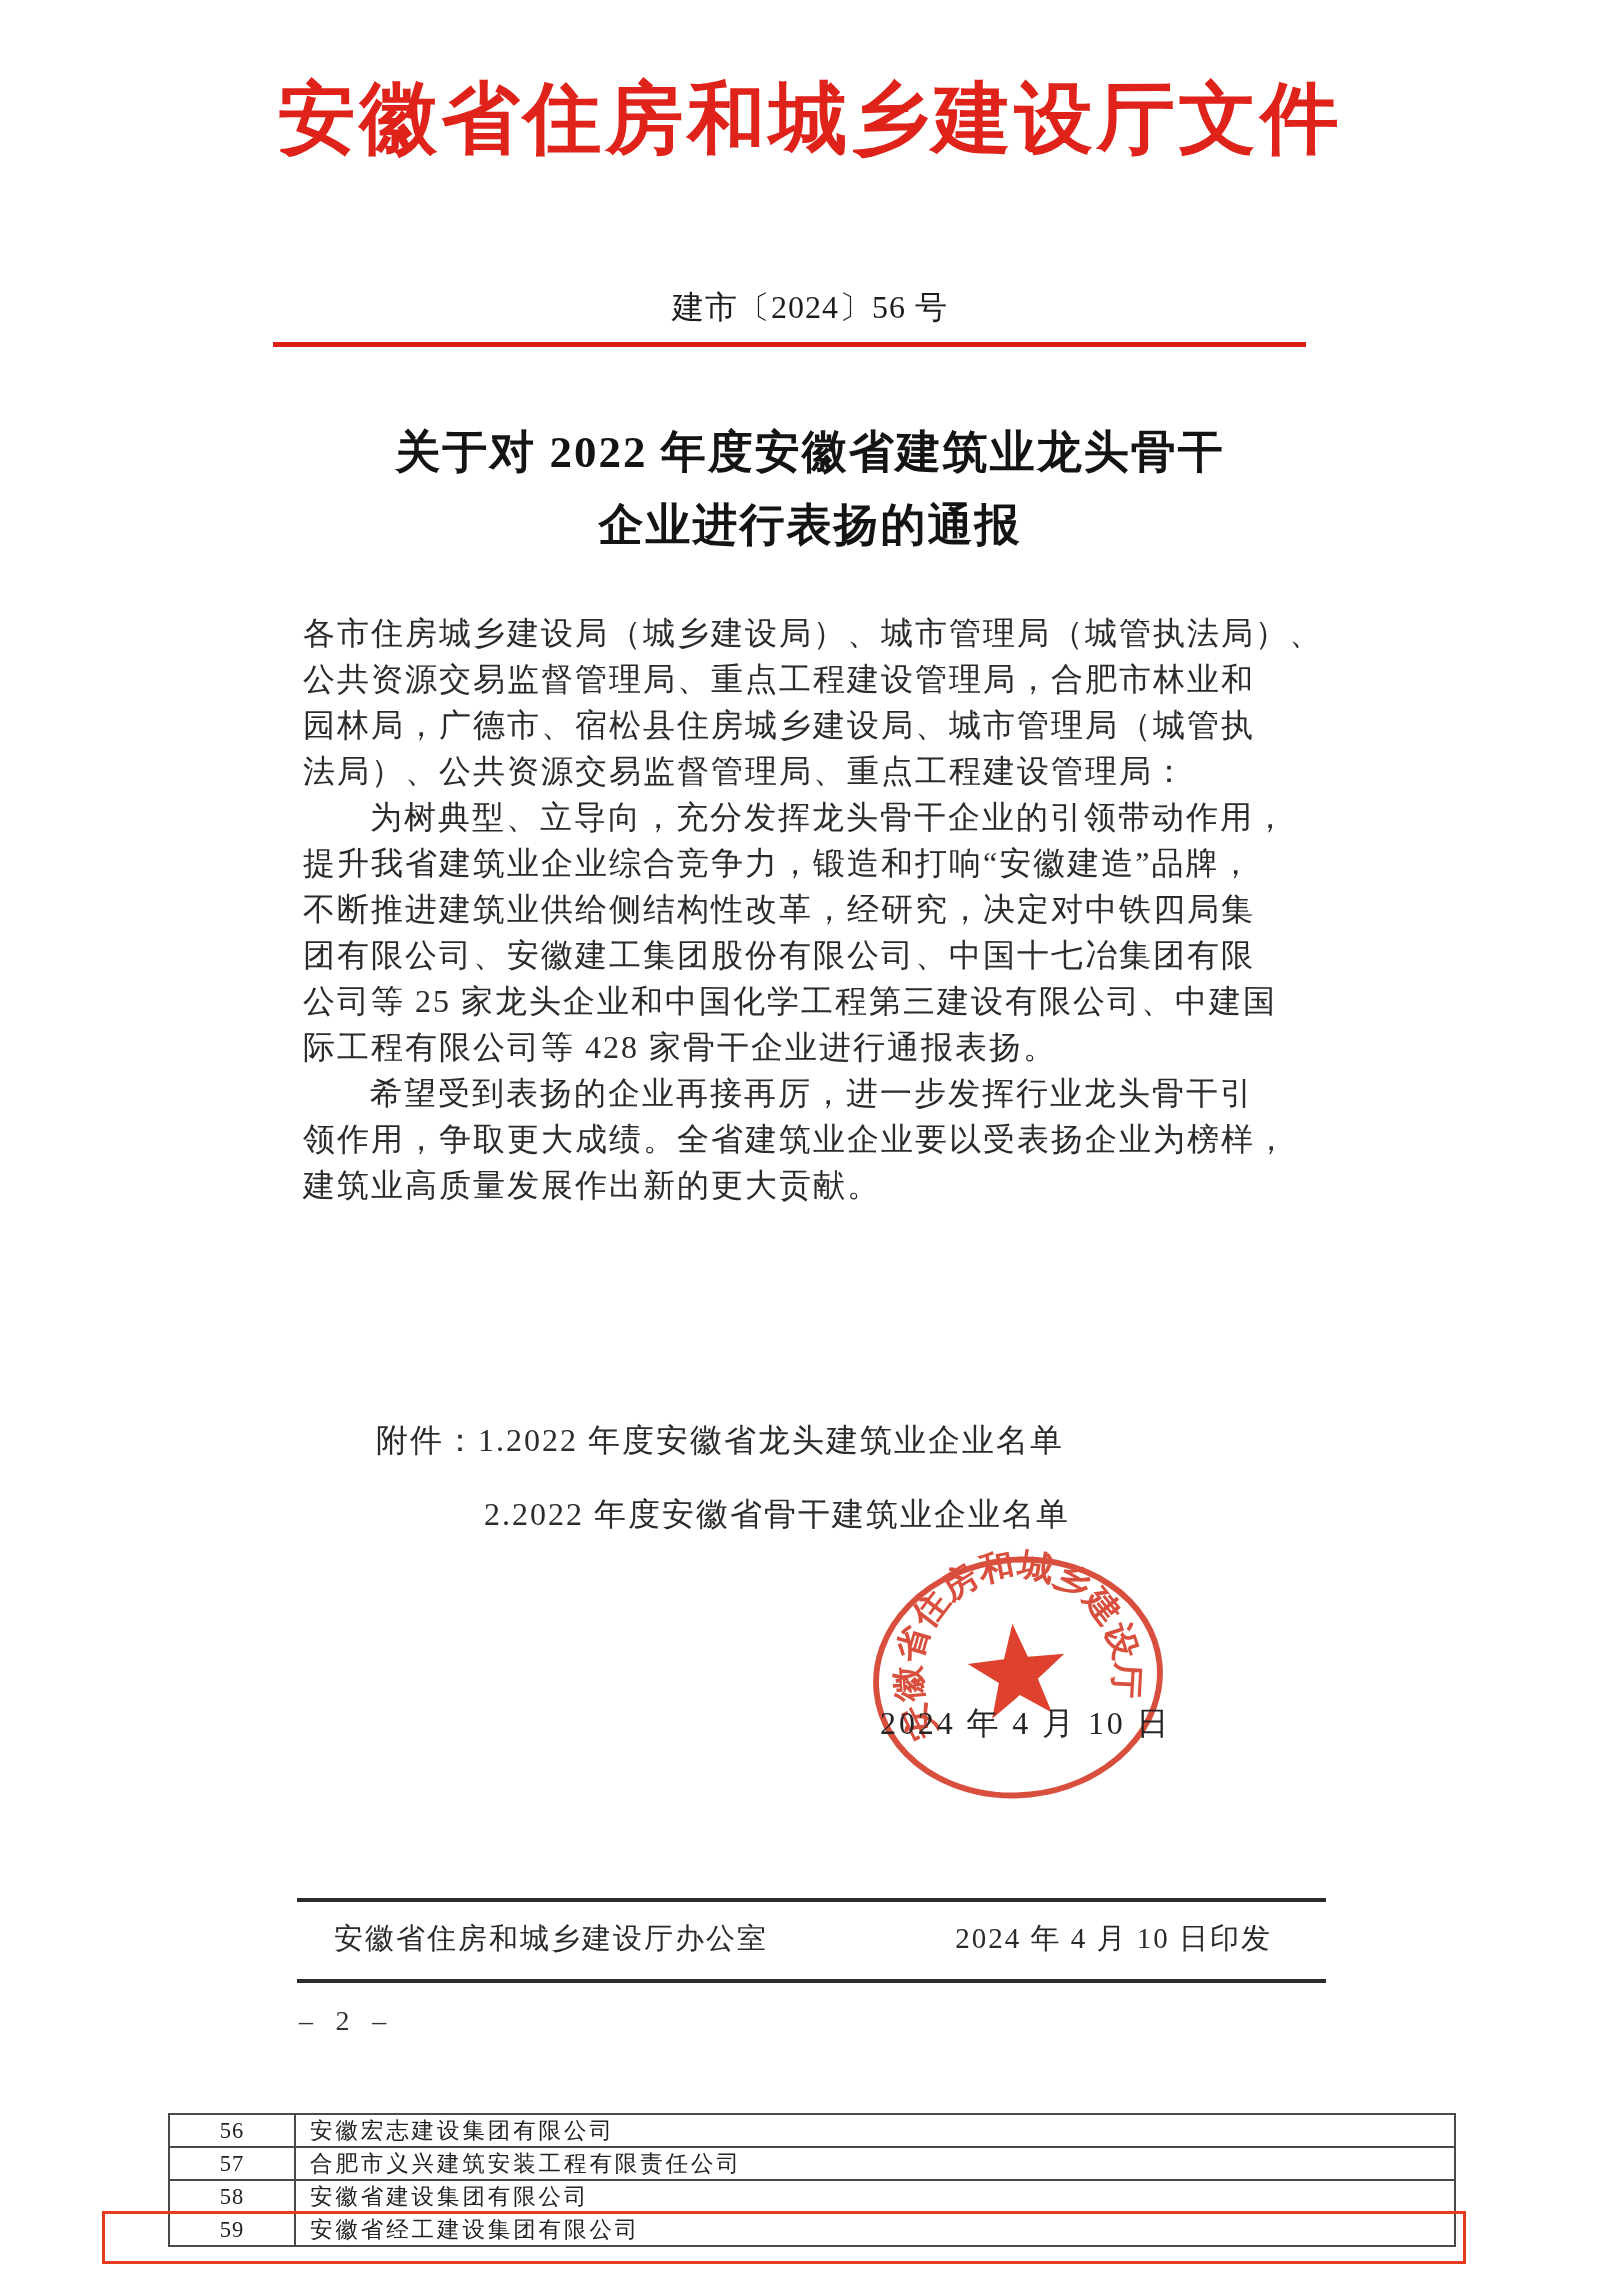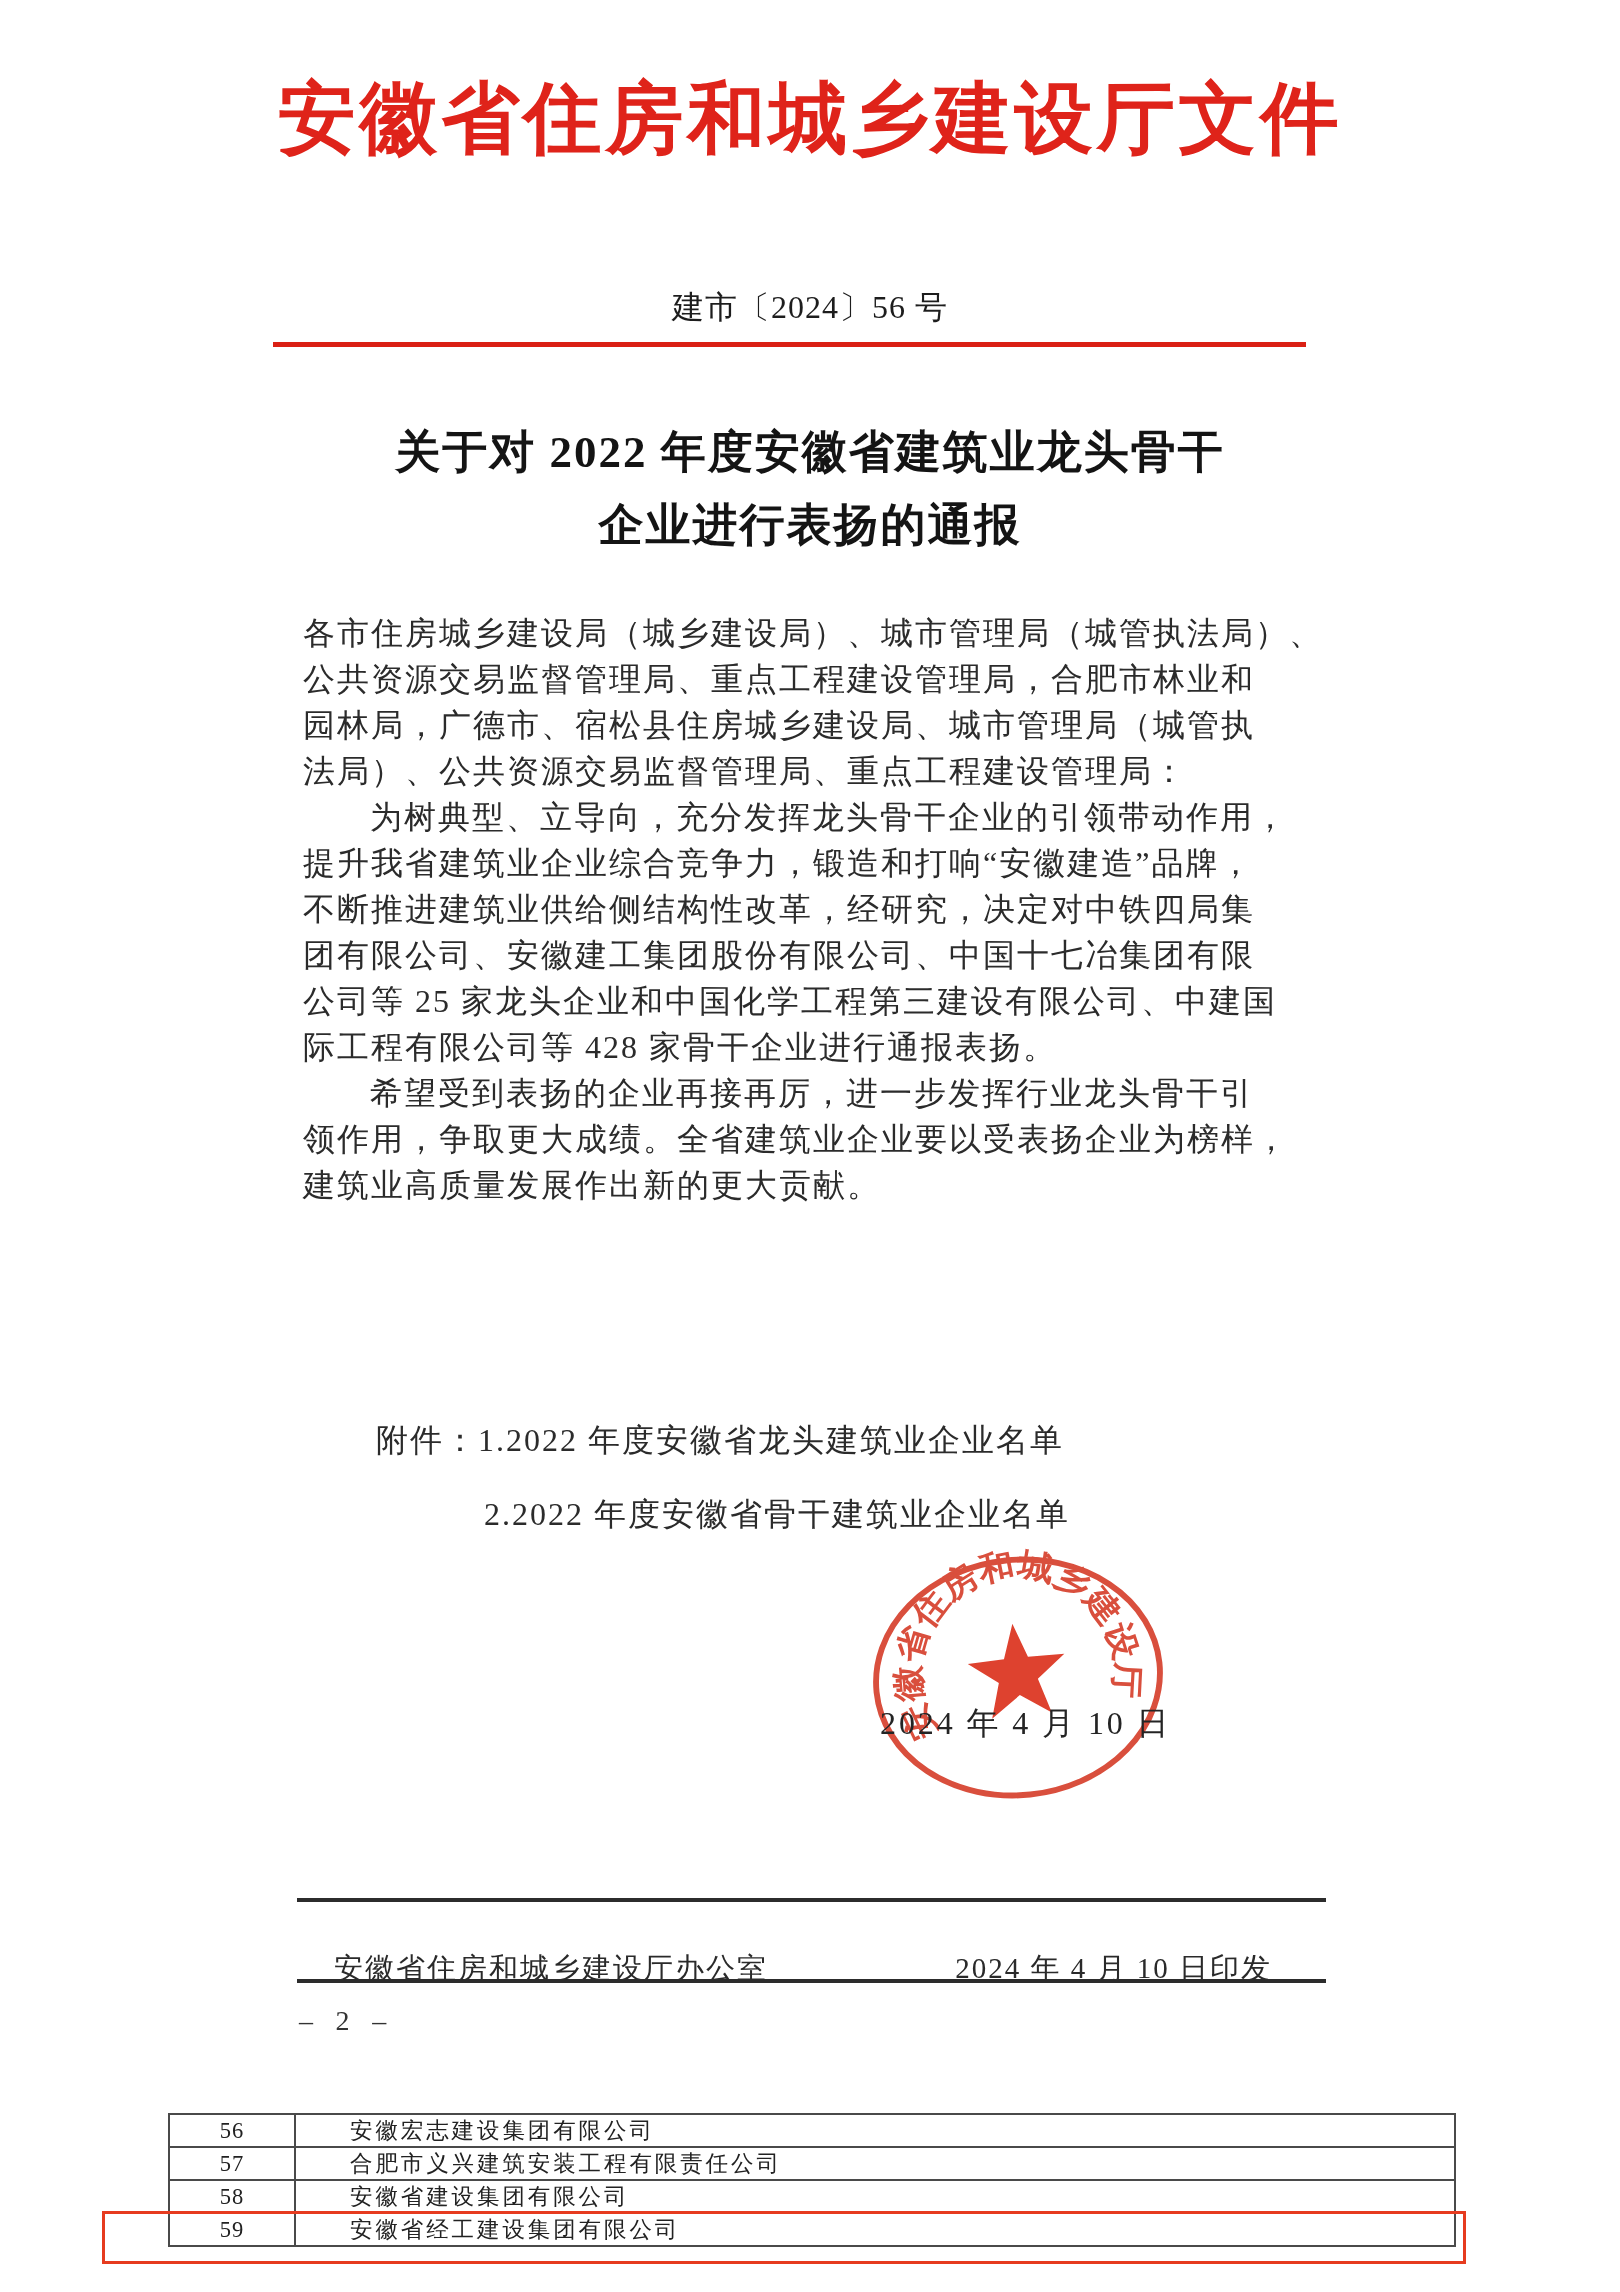--- a/index.html
+++ b/index.html
@@ -25,31 +25,31 @@
   .attach-1{position:absolute;top:1419px;left:376px;font-size:32px;color:#2b2b2b;letter-spacing:2px;white-space:nowrap;}
   .attach-2{position:absolute;top:1493px;left:484px;font-size:32px;color:#2b2b2b;letter-spacing:2px;white-space:nowrap;}
 
   .seal{position:absolute;left:866px;top:1549px;width:304px;height:257px;z-index:1;
         transform:rotate(-6deg);opacity:0.93;}
   .seal-date{position:absolute;left:880px;top:1702px;z-index:3;font-size:32px;color:#242424;
         letter-spacing:2.9px;white-space:nowrap;}
 
   .footer-rule-top{position:absolute;top:1898px;left:297px;width:1029px;height:3.9px;background:#2c2c2c;}
   .footer-row{position:absolute;top:1919px;left:297px;width:1029px;display:flex;
-        justify-content:space-between;font-size:29px;color:#2a2a2a;letter-spacing:2px;margin-top:30px;}
+        justify-content:space-between;font-size:29px;color:#2a2a2a;letter-spacing:2px;}
   .footer-office{padding-left:37px;white-space:nowrap;}
   .footer-printdate{padding-right:54px;white-space:nowrap;}
   .footer-rule-bottom{position:absolute;top:1979px;left:297px;width:1029px;height:3.9px;background:#2c2c2c;}
   .page-number{position:absolute;top:2005px;left:299px;font-size:28px;color:#333;letter-spacing:7.8px;}
 
   .roster{position:absolute;left:133px;top:2113px;width:1288px;border-collapse:collapse;
         font-size:22.5px;color:#222;table-layout:fixed;margin-left:35px;}
   .roster td{border:2.9px solid #4a4a4a;height:30px;padding:0;}
   .roster td.num{width:124px;text-align:center;letter-spacing:1px;}
-  .roster td.co{padding-left:54px;letter-spacing:2.9px;}
+  .roster td.co{padding-left:14px;letter-spacing:2.9px;}
 
   .highlight-box{position:absolute;left:102px;top:2211px;width:1364px;height:53px;
         border:3.9px solid #e63b1f;box-sizing:border-box;z-index:4;}
 </style>
 </head>
 <body>
 
 <div class="page">
 
   <div class="agency-title">安徽省住房和城乡建设厅文件</div>

